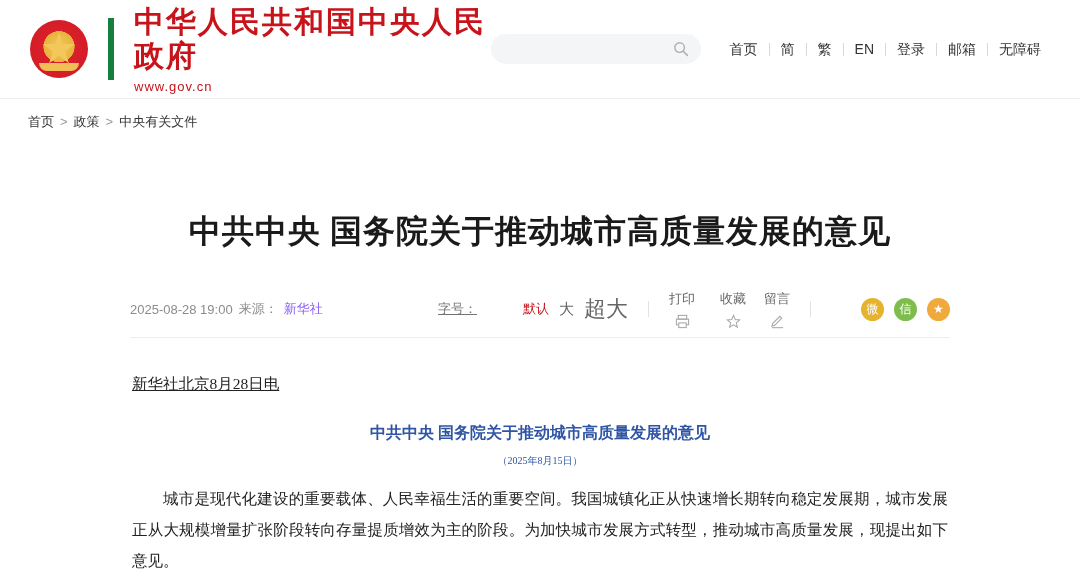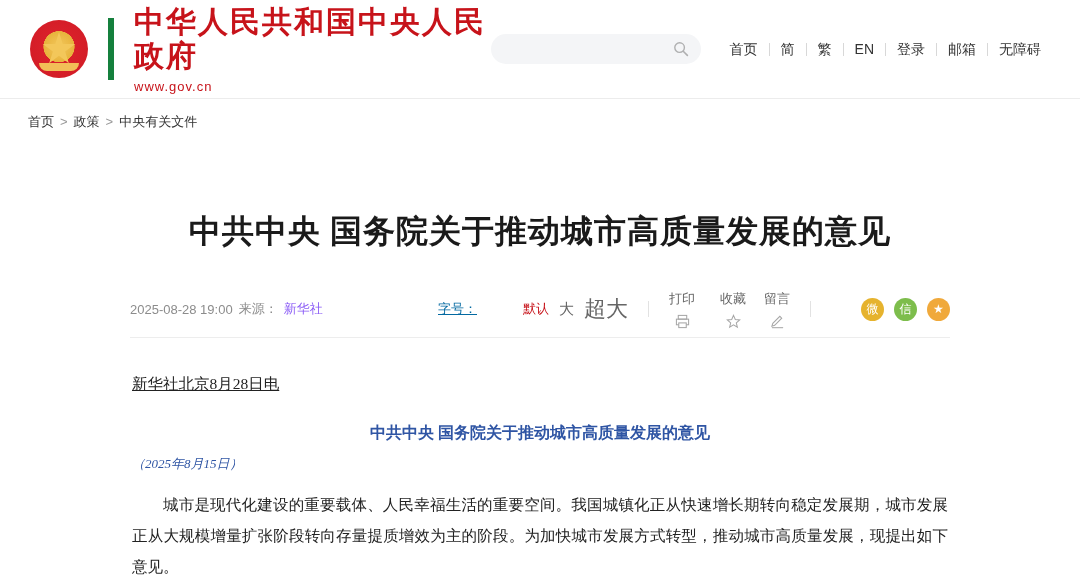--- a/index.html
+++ b/index.html
@@ -150,21 +150,21 @@
     color: #8c8c8c;
   }
   .meta-left { display: flex; align-items: center; gap: 6px; }
   .meta-source { color: #8b5cf6; }
   .meta-mid {
     margin-left: auto;
     display: flex; align-items: center;
     gap: 0;
   }
   .fontsize-group { display: flex; align-items: center; gap: 10px; }
-  .fontsize-group .lbl { color: #0369a1; text-decoration: underline; }
+  .fontsize-group .lbl { color: #737373; text-decoration: underline; }
   .fs-opt { color: #666; cursor: pointer; }
   .fs-opt.active { color: #c7131a; padding-left: 36px; }
   .fs-big { font-size: 15px; }
   .fs-huge { font-size: 22px; }
   .vline { width: 1px; height: 16px; background: #e2e2e2; margin: 0 20px; }
   .tool { display: flex; align-items: center; gap: 6px; color: #666; flex-direction: column; }
   .ico { width: 15px; height: 15px; display: inline-block; opacity: .65; }
   .meta-right { margin-left: 30px; display: flex; align-items: center; gap: 10px; }
   .circ {
     width: 23px; height: 23px; border-radius: 50%;
@@ -189,24 +189,24 @@
   }
   .lead { margin: 0 0 18px 0; text-decoration: underline; }
   .doc-title {
     text-align: center;
     color: #2f55a4;
     font-weight: bold;
     font-size: 16px;
     margin: 6px 0 2px 0;
   }
   .doc-date {
+    text-align: center;
     color: #2f55a4;
-    font-size: 13px;
+    font-size: 10px;
     margin: 0 0 12px 0;
-    font-style: italic;
   }
   .para { text-indent: 2em; margin: 0 0 6px 0; text-align: justify; }
 </style>
 </head>
 <body>
 
 <div class="page">
 
   <div class="header">
     <div class="emblem-wrap">

